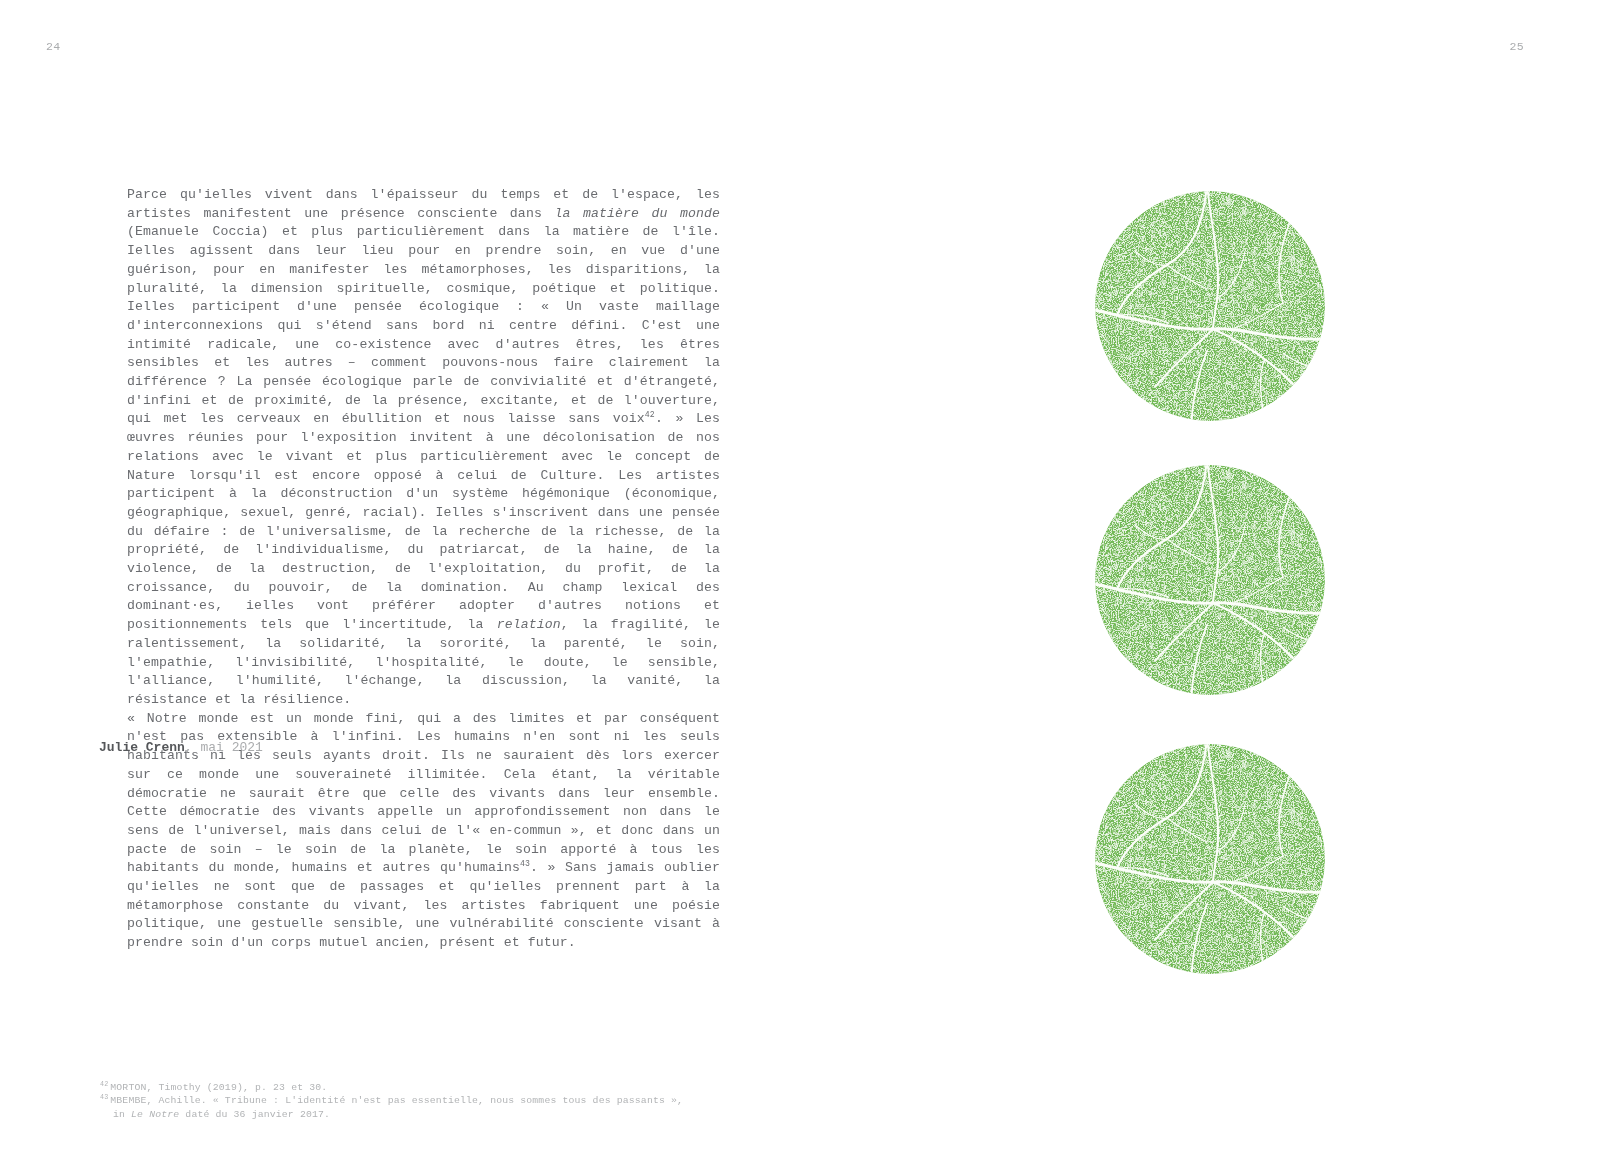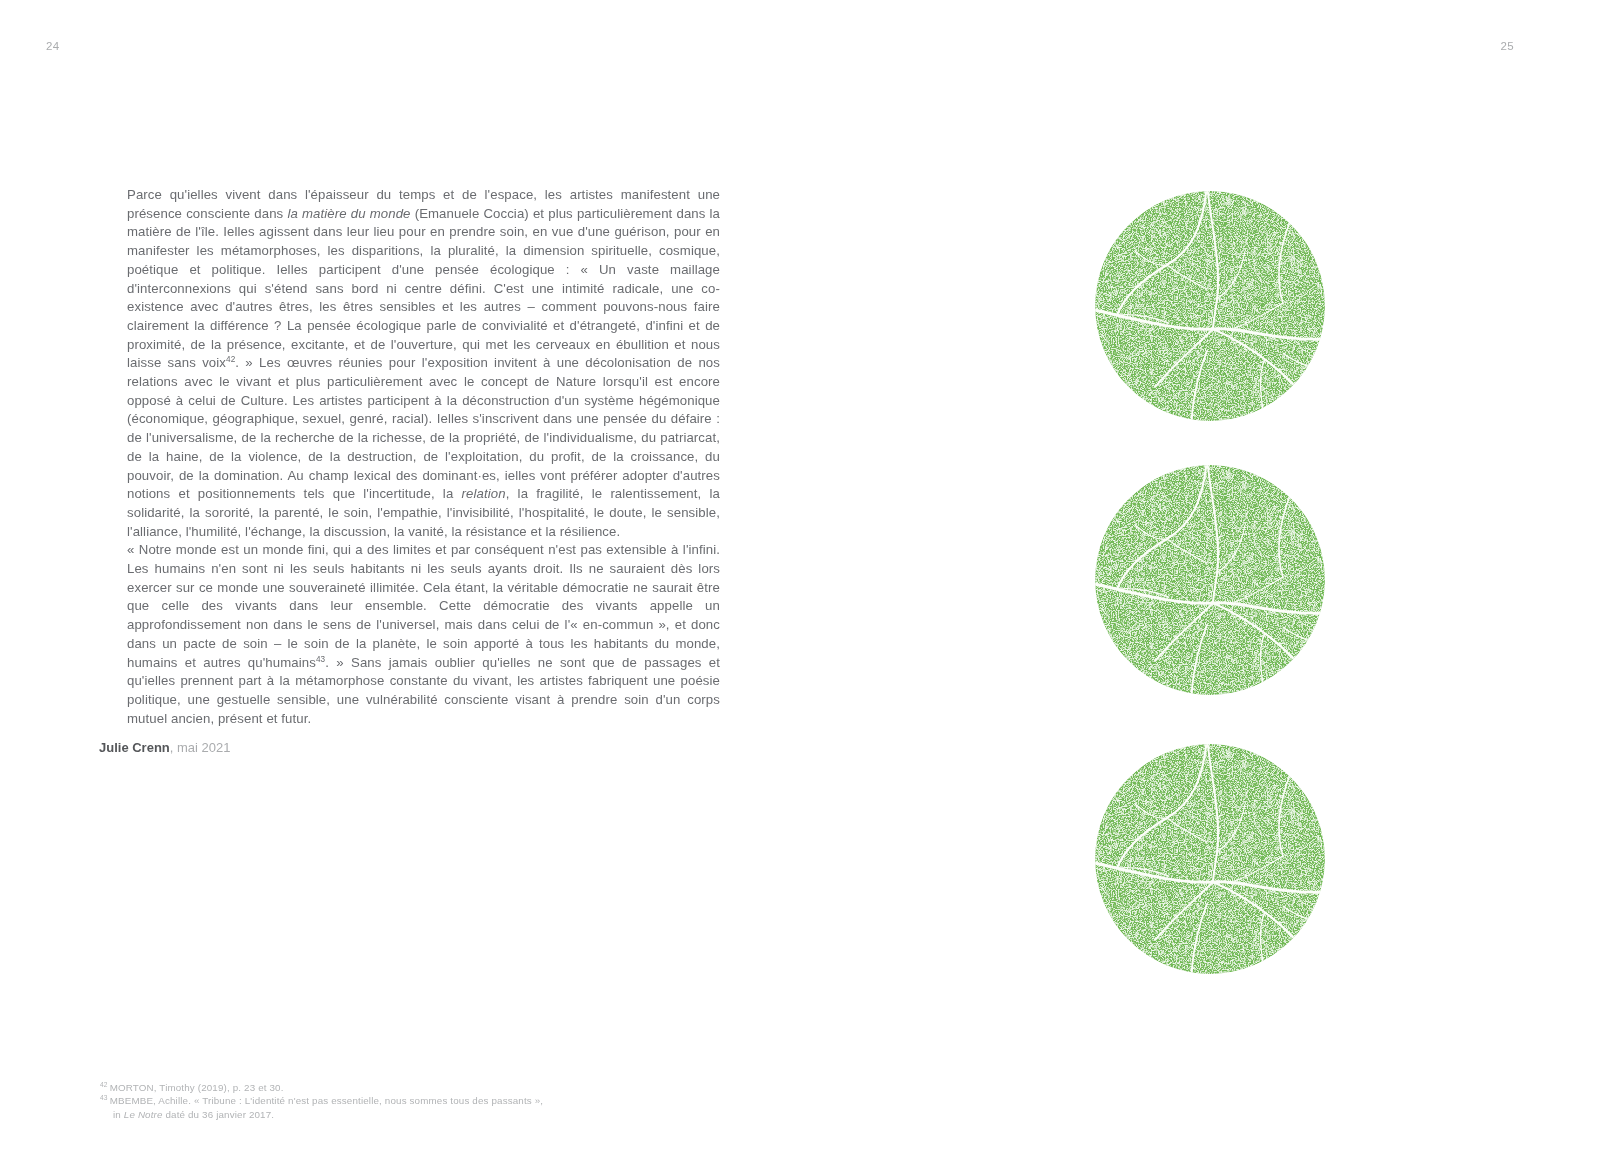--- a/index.html
+++ b/index.html
@@ -11,28 +11,29 @@
     --text-dark:#55575a;
   }
   *{margin:0;padding:0;box-sizing:border-box;}
   html,body{background:#ffffff;}
   body{font-family:"Liberation Sans",sans-serif;}
   .spread{
     position:relative;
     width:1612px;height:1173px;
     background:#ffffff;
     overflow:hidden;
+    font-family:Liberation Mono, monospace;
   }
   .page-num{
     position:absolute;top:40px;
     font-size:11.5px;color:var(--text-muted);
     letter-spacing:0.4px;
   }
   .page-num.left{left:46px;}
-  .page-num.right{right:98px;}
+  .page-num.right{right:88px;}
   .title{
     position:absolute;left:99px;top:112px;
     font-size:30px;font-weight:bold;font-style:italic;
     color:var(--green-title);
     letter-spacing:0.2px;
   }
   .body-text{
     position:absolute;left:99px;top:186px;width:593px;
     font-size:13.2px;line-height:18.7px;
     color:var(--text-body);

